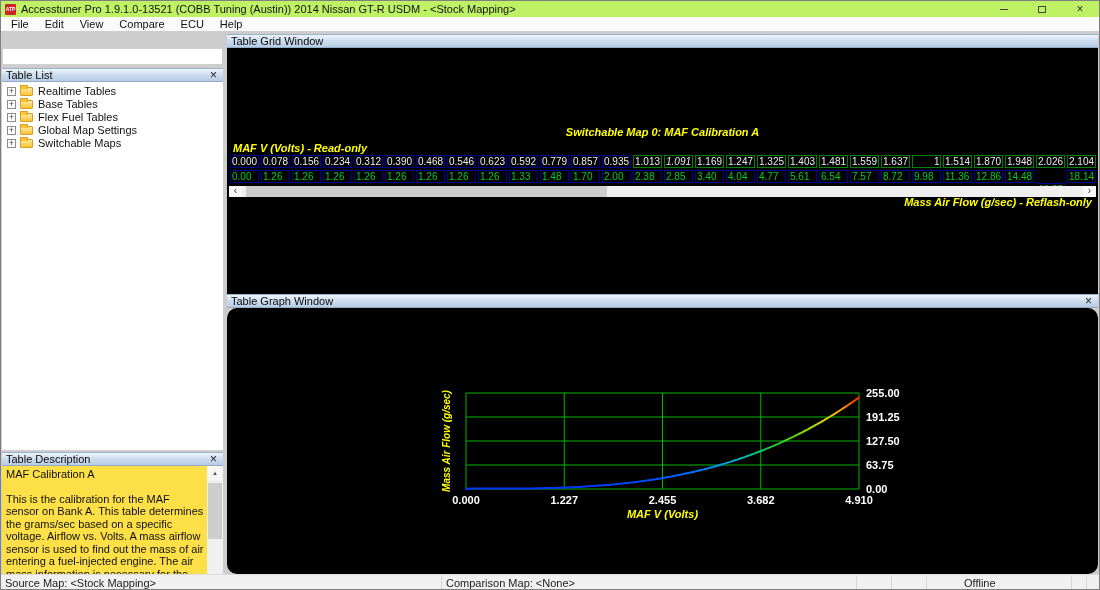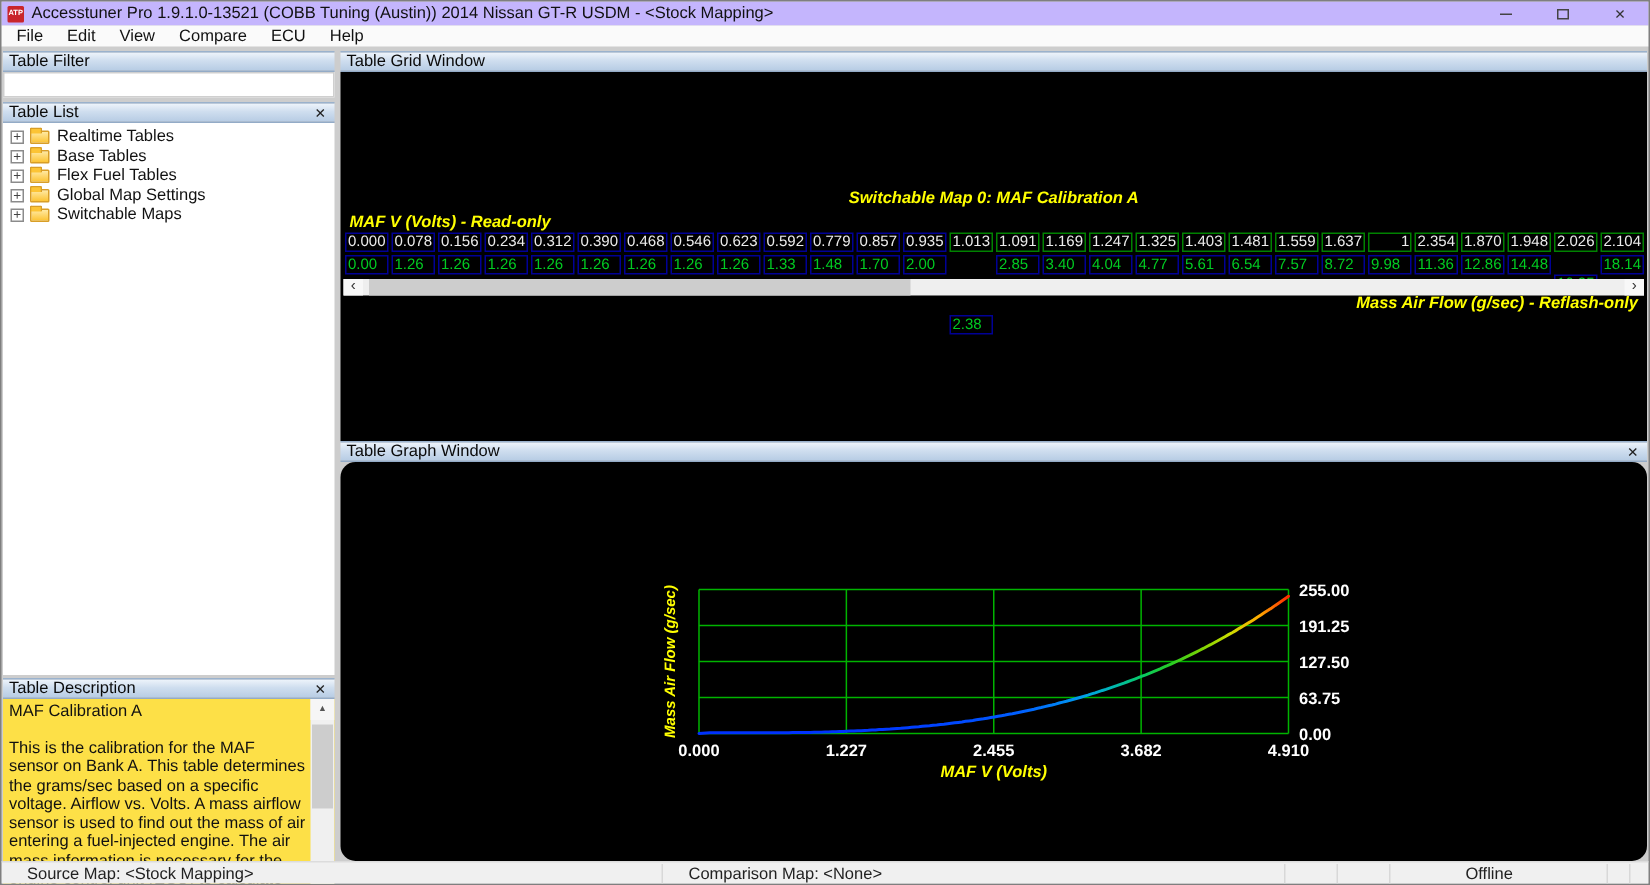--- a/index.html
+++ b/index.html
@@ -3,21 +3,21 @@
 <meta charset="utf-8">
 <style>
   html,body{margin:0;padding:0;background:#555;}
   *{box-sizing:border-box;}
   .app{
     position:relative;width:1100px;height:590px;background:#cdcdcd;
     border:1px solid #7f7f7f;overflow:hidden;
     font-family:"Liberation Sans",sans-serif;font-size:11px;color:#111;
   }
   
-  .titlebar{position:absolute;left:0;top:0;width:100%;height:16px;background:#c4b5fd;display:flex;align-items:center;}
+  .titlebar{position:absolute;left:0;top:0;width:100%;height:16px;background:#bef264;display:flex;align-items:center;}
   .app-icon{width:11px;height:11px;margin:0 5px 0 4px;background:#c9252b;border-radius:1px;
     color:#fff;font-size:5px;font-weight:bold;line-height:11px;text-align:center;letter-spacing:0;}
   .title-text{font-size:11px;line-height:16px;color:#111;white-space:nowrap;}
   .win-controls{position:absolute;right:0;top:0;height:16px;display:flex;}
   .win-btn{width:38px;height:16px;display:flex;align-items:center;justify-content:center;color:#444;}
   .glyph-min{width:8px;height:1px;background:#444;}
   .glyph-max{width:8px;height:7px;border:1px solid #444;}
   .glyph-close{font-size:12px;line-height:16px;color:#333;}
   
   .menubar{position:absolute;left:0;top:16px;width:100%;height:14px;background:#fafafa;display:flex;align-items:center;padding-left:2px;}
@@ -59,21 +59,21 @@
   .cell{width:29px;height:13px;margin-right:2px;border:1px solid #000096;background:#000;
     font-size:10px;line-height:11px;padding-left:1px;white-space:nowrap;overflow:hidden;flex:none;}
   
   .hscroll{position:absolute;left:2px;top:138px;width:867px;height:11px;background:#efefef;}
   .hs-btn{position:absolute;top:0;width:13px;height:11px;background:#f8f8f8;color:#333;
     font-size:10px;line-height:9px;text-align:center;}
   .hs-left{left:0;} .hs-right{right:0;}
   .hs-thumb{position:absolute;left:17px;top:0;width:361px;height:11px;background:#cdcdcd;}
   
   .statusbar{position:absolute;left:0;top:573px;width:100%;height:17px;background:#f0f0f0;border-top:1px solid #dcdcdc;}
-  .status-text{position:absolute;top:0;font-size:11px;line-height:16px;color:#222;white-space:nowrap;margin-left:13px;}
+  .status-text{position:absolute;top:0;font-size:11px;line-height:16px;color:#222;white-space:nowrap;}
   .status-sep{position:absolute;top:1px;width:1px;height:15px;background:#d8d8d8;}
 </style>
 </head>
 <body>
 
 <div class="app">
 
   <div class="titlebar">
     <div class="app-icon">ATP</div>
     <div class="title-text">Accesstuner Pro 1.9.1.0-13521 (COBB Tuning (Austin)) 2014 Nissan GT-R USDM - &lt;Stock Mapping&gt;</div>
@@ -92,23 +92,20 @@
 
   <div class="menubar">
       <div class="menu-item">File</div>
       <div class="menu-item">Edit</div>
       <div class="menu-item">View</div>
       <div class="menu-item">Compare</div>
       <div class="menu-item">ECU</div>
       <div class="menu-item">Help</div>
     </div>
 
-  <div class="panel-hdr" style="left:1px;top:33px;width:221px;">
-    <span>Table Filter</span>
-  </div>
   <input class="filter-input" value="" style="">
 
   <div class="panel-hdr" style="left:1px;top:67px;width:221px;">
     <span>Table List</span>
     <span class="hdr-close">×</span>
   </div>
   <div class="tree">
       <div class="tree-row">
         <span class="expand-box">+</span>
         <span class="folder"></span>
@@ -168,50 +165,50 @@
         <div class="cell" style="border-color: rgb(0, 0, 150); color: rgb(236, 236, 236);">0.312</div>
         <div class="cell" style="border-color: rgb(0, 0, 150); color: rgb(236, 236, 236);">0.390</div>
         <div class="cell" style="border-color: rgb(0, 0, 150); color: rgb(236, 236, 236);">0.468</div>
         <div class="cell" style="border-color: rgb(0, 0, 150); color: rgb(236, 236, 236);">0.546</div>
         <div class="cell" style="border-color: rgb(0, 0, 150); color: rgb(236, 236, 236);">0.623</div>
         <div class="cell" style="border-color: rgb(0, 0, 150); color: rgb(236, 236, 236);">0.592</div>
         <div class="cell" style="border-color: rgb(0, 0, 150); color: rgb(236, 236, 236);">0.779</div>
         <div class="cell" style="border-color: rgb(0, 0, 150); color: rgb(236, 236, 236);">0.857</div>
         <div class="cell" style="border-color: rgb(0, 0, 150); color: rgb(236, 236, 236);">0.935</div>
         <div class="cell" style="border-color: rgb(0, 130, 0); color: rgb(236, 236, 236);">1.013</div>
-        <div class="cell" style="border-color: rgb(0, 130, 0); color: rgb(236, 236, 236);">1.091</div>
+        <div class="cell" style="border-color: rgb(0, 130, 0); color: rgb(236, 236, 236); font-style: italic;">1.091</div>
         <div class="cell" style="border-color: rgb(0, 130, 0); color: rgb(236, 236, 236);">1.169</div>
         <div class="cell" style="border-color: rgb(0, 130, 0); color: rgb(236, 236, 236);">1.247</div>
         <div class="cell" style="border-color: rgb(0, 130, 0); color: rgb(236, 236, 236);">1.325</div>
         <div class="cell" style="border-color: rgb(0, 130, 0); color: rgb(236, 236, 236);">1.403</div>
         <div class="cell" style="border-color: rgb(0, 130, 0); color: rgb(236, 236, 236);">1.481</div>
         <div class="cell" style="border-color: rgb(0, 130, 0); color: rgb(236, 236, 236);">1.559</div>
         <div class="cell" style="border-color: rgb(0, 130, 0); color: rgb(236, 236, 236);">1.637</div>
         <div class="cell" style="border-color: rgb(0, 130, 0); color: rgb(236, 236, 236); padding-left: 21px;">1.715</div>
-        <div class="cell" style="border-color: rgb(0, 130, 0); color: rgb(236, 236, 236);">2.354</div>
+        <div class="cell" style="border-color: rgb(0, 130, 0); color: rgb(236, 236, 236);">1.514</div>
         <div class="cell" style="border-color: rgb(0, 130, 0); color: rgb(236, 236, 236);">1.870</div>
         <div class="cell" style="border-color: rgb(0, 130, 0); color: rgb(236, 236, 236);">1.948</div>
         <div class="cell" style="border-color: rgb(0, 130, 0); color: rgb(236, 236, 236);">2.026</div>
         <div class="cell" style="border-color: rgb(0, 130, 0); color: rgb(236, 236, 236);">2.104</div>
       </div>
     <div class="cell-row" style="top:122px;" id="data-row">
         <div class="cell" style="border-color: rgb(0, 0, 150); color: rgb(0, 204, 34);">0.00</div>
         <div class="cell" style="border-color: rgb(0, 0, 150); color: rgb(0, 204, 34);">1.26</div>
         <div class="cell" style="border-color: rgb(0, 0, 150); color: rgb(0, 204, 34);">1.26</div>
         <div class="cell" style="border-color: rgb(0, 0, 150); color: rgb(0, 204, 34);">1.26</div>
         <div class="cell" style="border-color: rgb(0, 0, 150); color: rgb(0, 204, 34);">1.26</div>
         <div class="cell" style="border-color: rgb(0, 0, 150); color: rgb(0, 204, 34);">1.26</div>
         <div class="cell" style="border-color: rgb(0, 0, 150); color: rgb(0, 204, 34);">1.26</div>
         <div class="cell" style="border-color: rgb(0, 0, 150); color: rgb(0, 204, 34);">1.26</div>
         <div class="cell" style="border-color: rgb(0, 0, 150); color: rgb(0, 204, 34);">1.26</div>
         <div class="cell" style="border-color: rgb(0, 0, 150); color: rgb(0, 204, 34);">1.33</div>
         <div class="cell" style="border-color: rgb(0, 0, 150); color: rgb(0, 204, 34);">1.48</div>
         <div class="cell" style="border-color: rgb(0, 0, 150); color: rgb(0, 204, 34);">1.70</div>
         <div class="cell" style="border-color: rgb(0, 0, 150); color: rgb(0, 204, 34);">2.00</div>
-        <div class="cell" style="border-color: rgb(0, 0, 150); color: rgb(0, 204, 34); margin-top: 40px;">2.38</div>
+        <div class="cell" style="border-color: rgb(0, 0, 150); color: rgb(0, 204, 34);">2.38</div>
         <div class="cell" style="border-color: rgb(0, 0, 150); color: rgb(0, 204, 34);">2.85</div>
         <div class="cell" style="border-color: rgb(0, 0, 150); color: rgb(0, 204, 34);">3.40</div>
         <div class="cell" style="border-color: rgb(0, 0, 150); color: rgb(0, 204, 34);">4.04</div>
         <div class="cell" style="border-color: rgb(0, 0, 150); color: rgb(0, 204, 34);">4.77</div>
         <div class="cell" style="border-color: rgb(0, 0, 150); color: rgb(0, 204, 34);">5.61</div>
         <div class="cell" style="border-color: rgb(0, 0, 150); color: rgb(0, 204, 34);">6.54</div>
         <div class="cell" style="border-color: rgb(0, 0, 150); color: rgb(0, 204, 34);">7.57</div>
         <div class="cell" style="border-color: rgb(0, 0, 150); color: rgb(0, 204, 34);">8.72</div>
         <div class="cell" style="border-color: rgb(0, 0, 150); color: rgb(0, 204, 34);">9.98</div>
         <div class="cell" style="border-color: rgb(0, 0, 150); color: rgb(0, 204, 34);">11.36</div>

